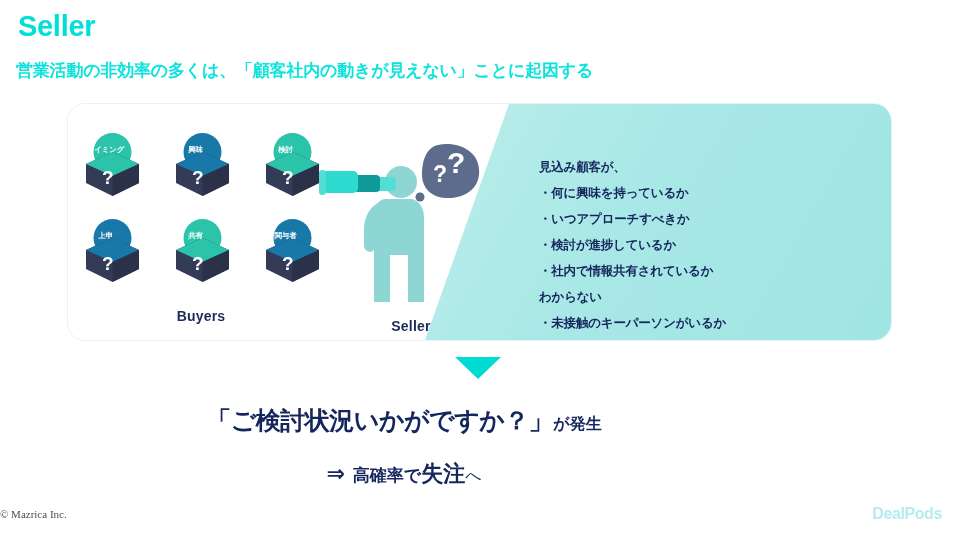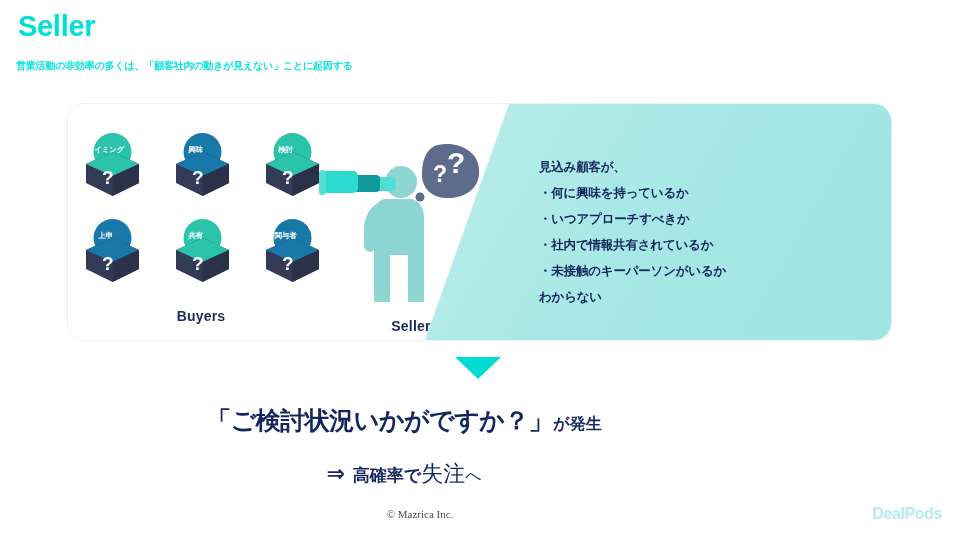--- a/index.html
+++ b/index.html
@@ -11,21 +11,21 @@
   }
 
   
   #slide-title {
     position:absolute; left:18px; top:12px;
     font-size:29px; font-weight:bold; letter-spacing:-0.3px;
     color:#00e0d8; line-height:1;
   }
   #slide-subtitle {
     position:absolute; left:16px; top:59px;
-    font-size:10px; font-weight:bold; letter-spacing:-0.2px;
+    font-size:17px; font-weight:bold; letter-spacing:-0.2px;
     color:#0ce3dc; white-space:nowrap;
   }
 
   
   #diagram-card {
     position:absolute; left:67px; top:103px;
     width:825px; height:238px;
     border-radius:18px;
     background:#ffffff;
     border:1px solid #e2f6f6;
@@ -82,27 +82,27 @@
   }
 
   
   #conclusion { position:absolute; left:0; top:404px; width:808px; text-align:center; }
   #conclusion-line1 { color:#15265c; white-space:nowrap; }
   #conclusion-line1 .strong { font-size:25px; font-weight:bold; letter-spacing:-0.5px; }
   #conclusion-line1 .tail   { font-size:16px; font-weight:bold; }
   #conclusion-line2 { margin-top:22px; color:#15265c; white-space:nowrap; }
   #conclusion-line2 .arrow  { font-size:22px; font-weight:bold; }
   #conclusion-line2 .mid    { font-size:17px; font-weight:bold; margin-left:8px;text-align:center; }
-  #conclusion-line2 .strong { font-size:22px; font-weight:normal; }
+  #conclusion-line2 .strong { font-size:22px; font-weight:bold; }
   #conclusion-line2 .tail   { font-size:16px; font-weight:normal; }
 
   
   #copyright {
     position:absolute; left:0; width:840px; top:508px;
-    text-align:center; font-size:11px; color:#4d4d4d;
+    text-align:left; font-size:11px; color:#4d4d4d;
     font-family:"Liberation Serif","DejaVu Serif",serif;
   }
   #brand-logo {
     position:absolute; right:18px; top:505px;
     font-size:16px; font-weight:bold; letter-spacing:-0.4px;
     color:#b4ecef;
   }
 </style>
 </head>
 <body>
@@ -215,23 +215,24 @@
       <rect x="6" y="34" width="36" height="22" rx="5" fill="#2ed9d0"></rect>
       <rect x="3" y="33" width="7" height="25" rx="3" fill="#53ded4"></rect>
     </svg>
     <div id="seller-label">Seller</div>
   </div>
 
   <div id="question-list">
     <div class="q-line">見込み顧客が、</div>
     <div class="q-line">・何に興味を持っているか</div>
     <div class="q-line">・いつアプローチすべきか</div>
+    <div class="q-line">・検討が進捗しているか</div>
     <div class="q-line">・社内で情報共有されているか</div>
+    <div class="q-line">わからない</div>
     <div class="q-line">・未接触のキーパーソンがいるか</div>
-    <div class="q-line">わからない</div>
   </div>
 
 </div>
 
 <div id="down-arrow"></div>
 
 <div id="conclusion">
   <div id="conclusion-line1">
     <span class="strong">「ご検討状況いかがですか？」</span><span class="tail">が発生</span>
   </div>

